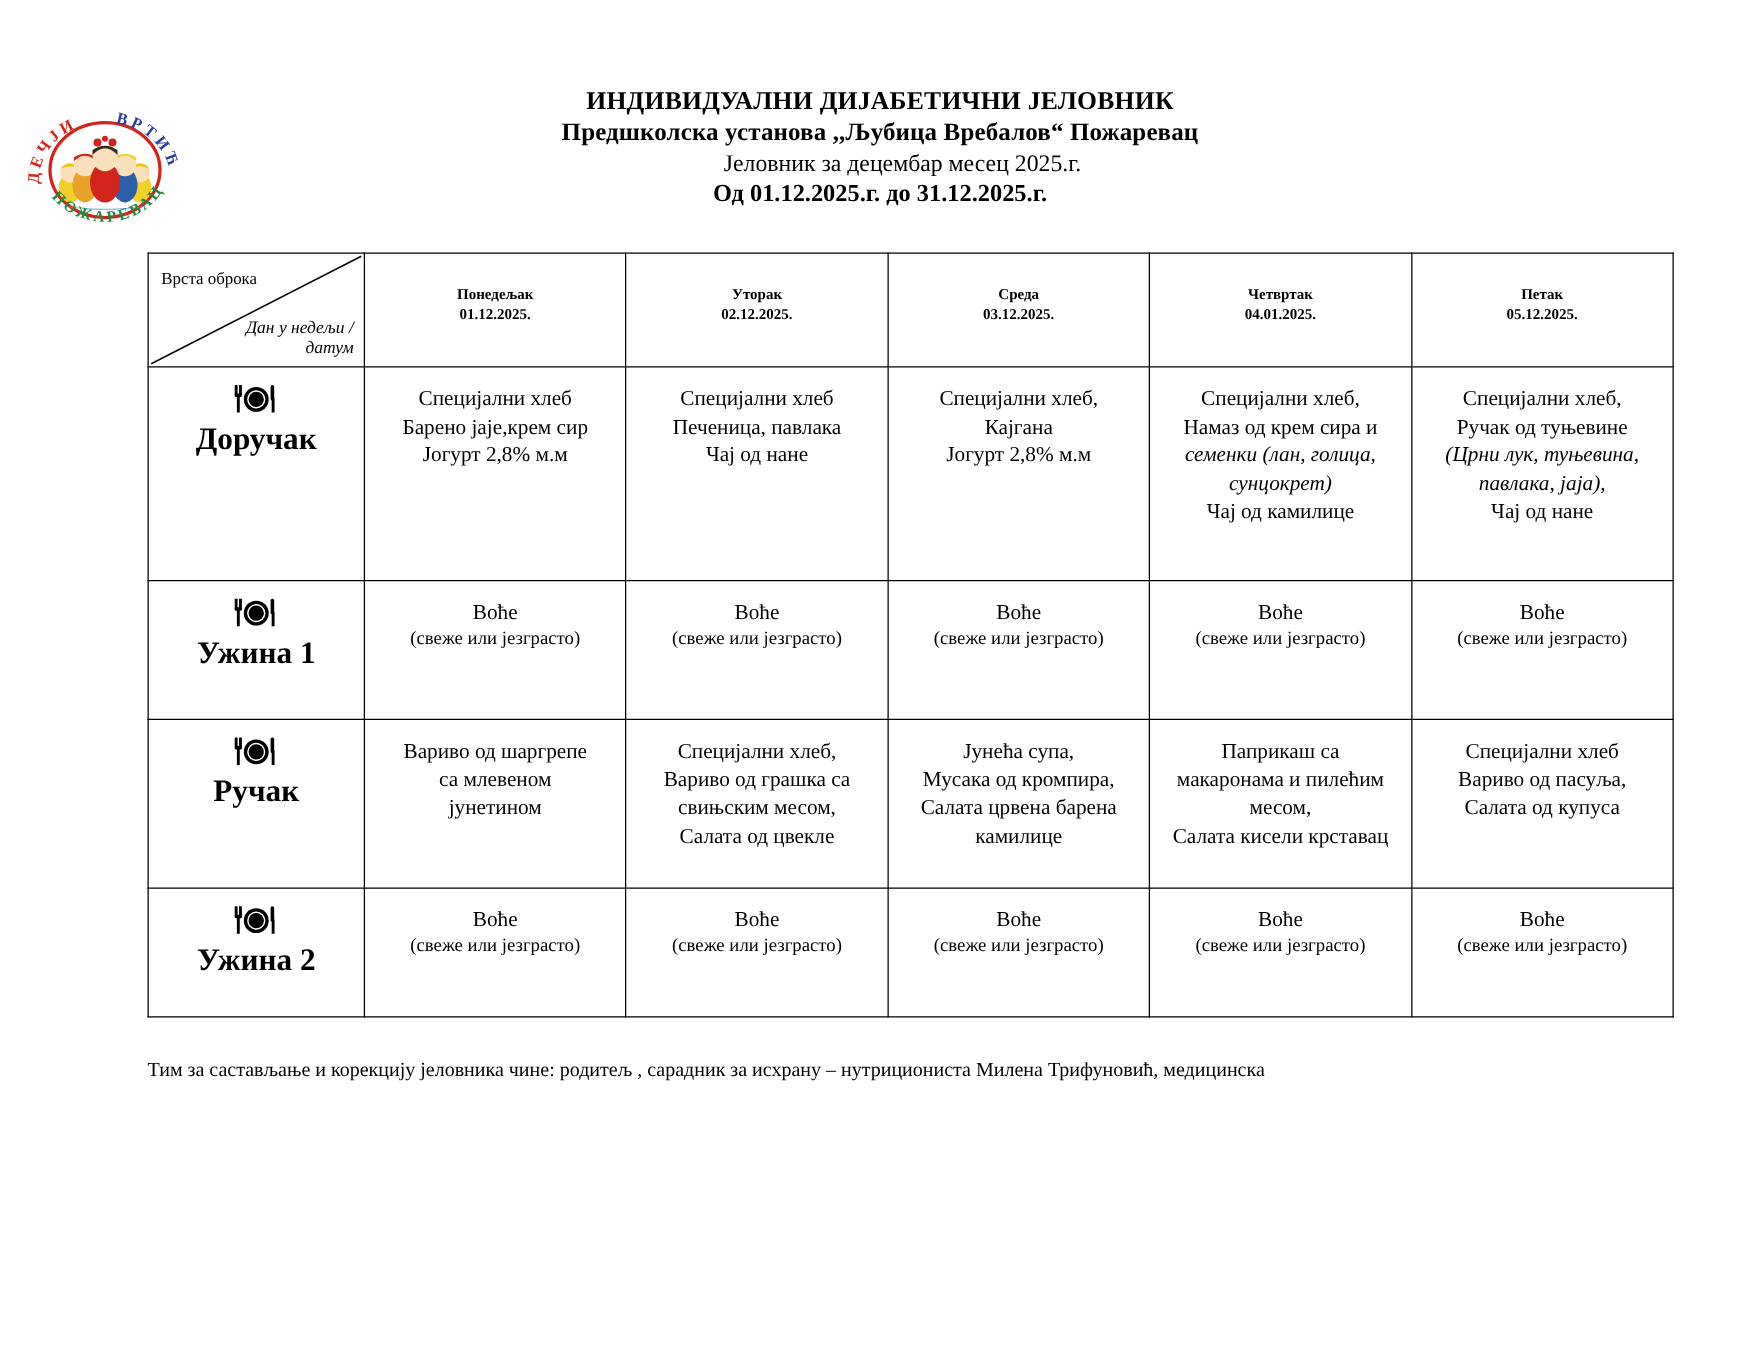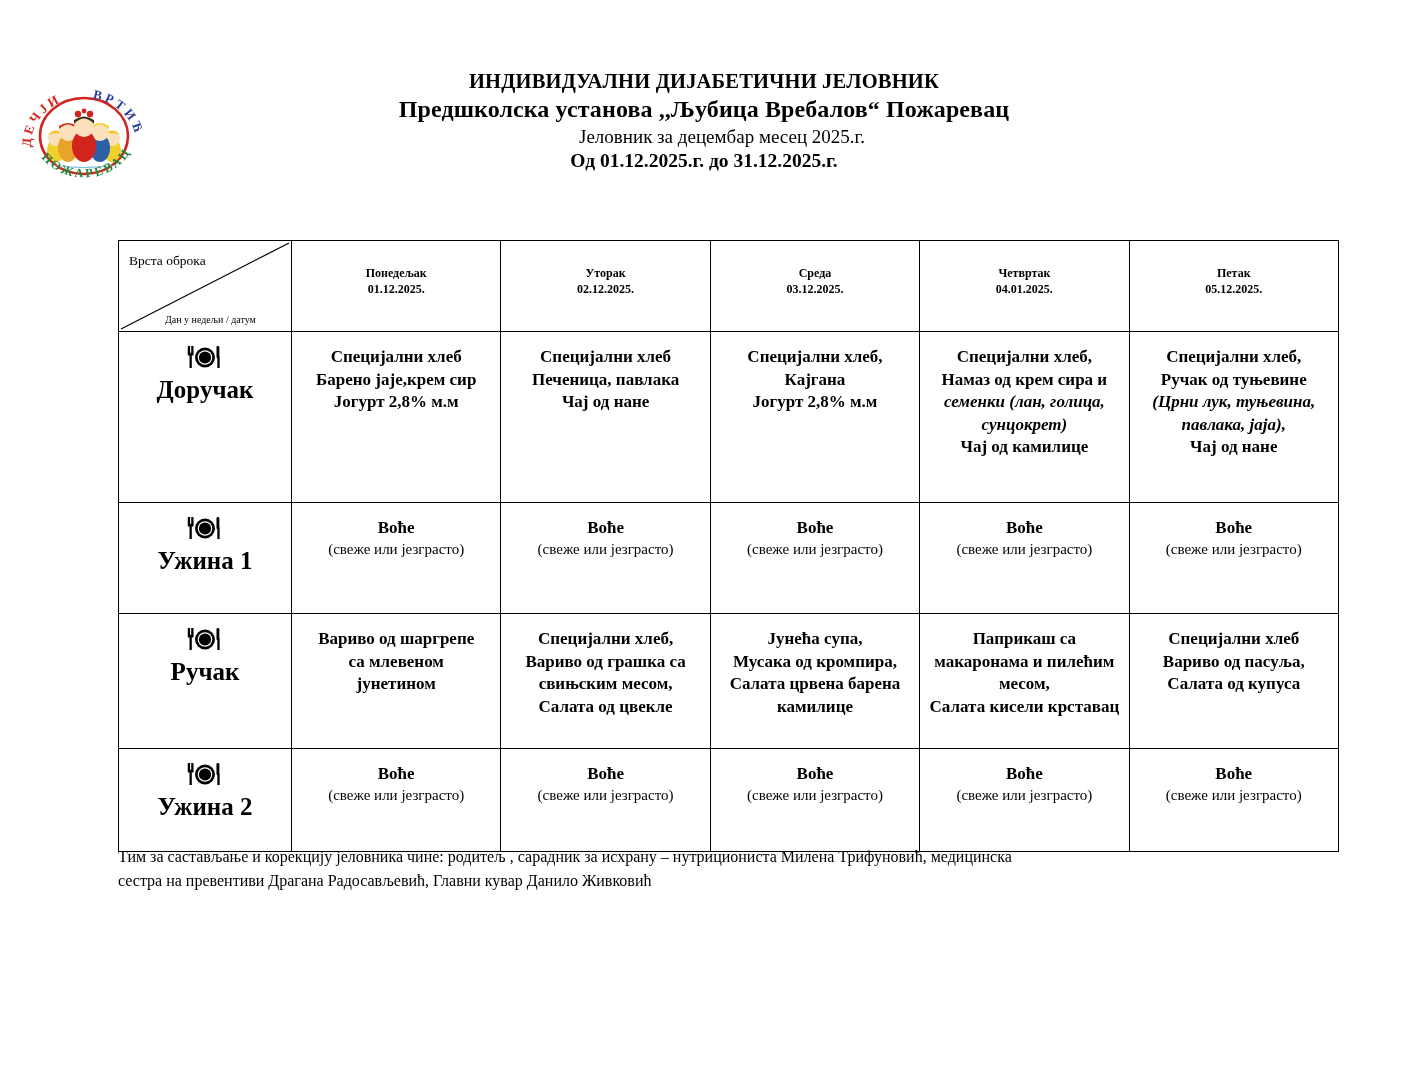--- a/index.html
+++ b/index.html
@@ -35,21 +35,21 @@
     text-align: center;
     line-height: 1.28;
     font-family: Liberation Serif, serif;
   }
   .doc-header .h1 {
     font-size: 20.5px;
     font-weight: bold;
     letter-spacing: 0.2px;
   }
   .doc-header .h2 {
-    font-size: 24px;
+    font-size: 20px;
     font-weight: bold;
     letter-spacing: 0.1px;
   }
   .doc-header .h3 {
     font-size: 19px;
     font-weight: normal;
     margin-left: 36px;
   }
   .doc-header .h4 {
     font-size: 19.5px;
@@ -57,21 +57,20 @@
   }
 
   
   .menu-table {
     position: absolute;
     left: 118px;
     top: 202px;
     width: 1220px;
     border-collapse: collapse;
     table-layout: fixed;
-    margin-top: 38px;
   }
   .menu-table td {
     border: 1.6px solid #000000;
     vertical-align: top;
     padding: 0;
   }
 
   
   col.c-label { width: 173px; }
   col.c-day   { width: 209.4px; }
@@ -92,23 +91,24 @@
     left: 10px;
     top: 12px;
     font-size: 13.5px;
     line-height: 1.15;
   }
   .corner .bottom-label {
     position: absolute;
     right: 8px;
     bottom: 6px;
     width: 118px;
-    font-size: 10px;
+    font-size: 14px;
     line-height: 1.15;
-    text-align: left;
+    text-align: right;
+    font-style: italic;
   }
 
   .day-head {
     text-align: center;
     font-weight: bold;
     font-size: 12px;
     line-height: 1.3;
     padding-top: 25px !important;
   }
   .day-head .day-name { display: block; }
@@ -134,21 +134,21 @@
     font-size: 25px;
   }
 
   
   .meal-cell {
     text-align: center;
     font-size: 17px;
     line-height: 1.33;
     padding: 14px 8px 8px !important;
   }
-  .meal-cell .line { display: block; font-weight: bold; }
+  .meal-cell .line { display: block; }
   .meal-cell .it { font-style: italic; }
   .meal-cell .sub {
     display: block;
     font-size: 15px;
     line-height: 1.3;
   }
 
   
   tr.r-breakfast td { height: 148px; }
   tr.r-snack1 td    { height: 88px; }
@@ -428,14 +428,13 @@
       <td class="meal-cell">
         <span class="line">Воће</span>
         <span class="sub">(свеже или језграсто)</span>
       </td>
     </tr>
   </tbody>
 </table>
 
 <div class="footer-note">
   <div>Тим за састављање и корекцију јеловника чине: родитељ , сарадник за исхрану – нутрициониста Милена Трифуновић, медицинска</div>
-  <div>сестра на превентиви Драгана Радосављевић, Главни кувар Данило Живковић</div>
 </div>
 
 </body></html>

